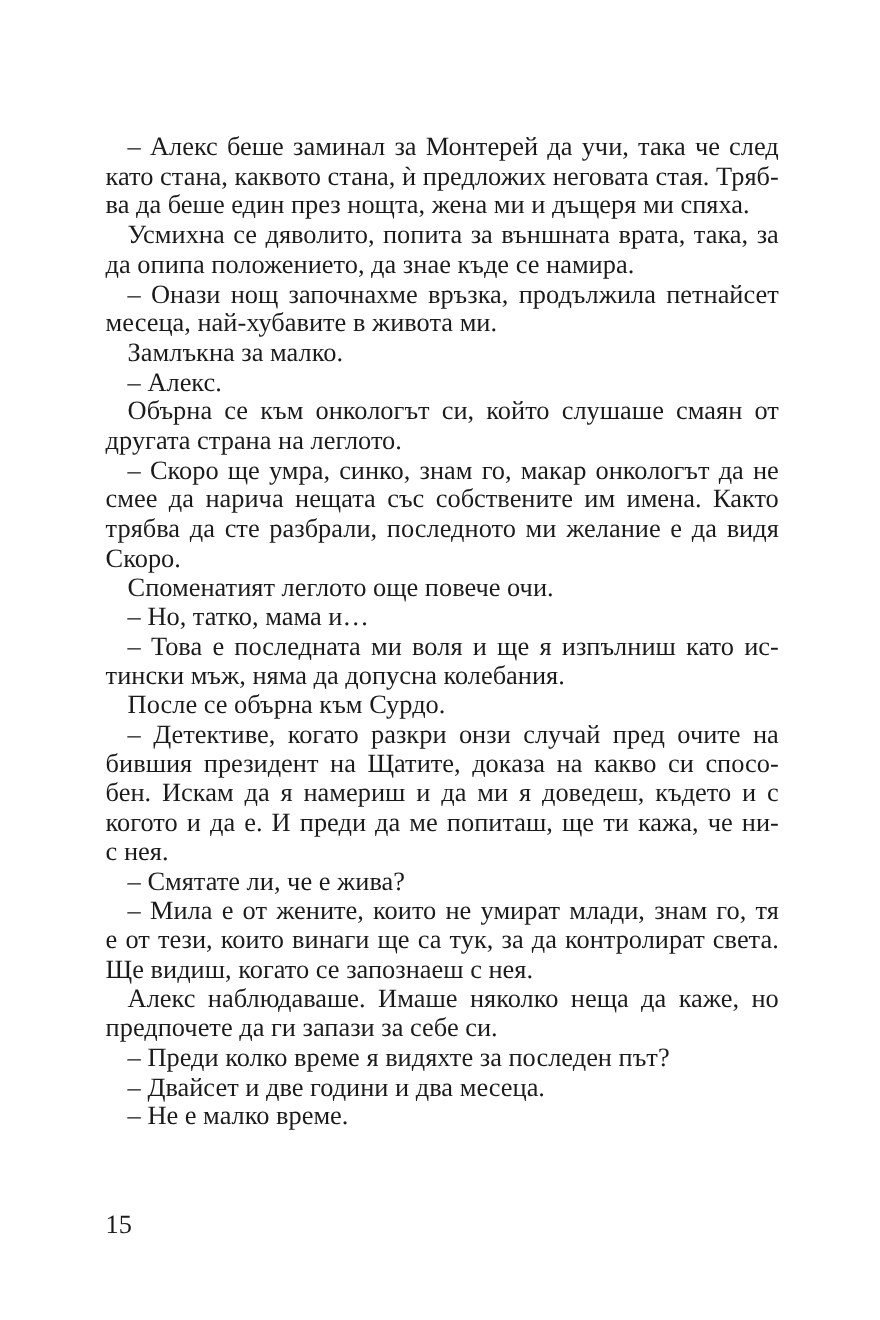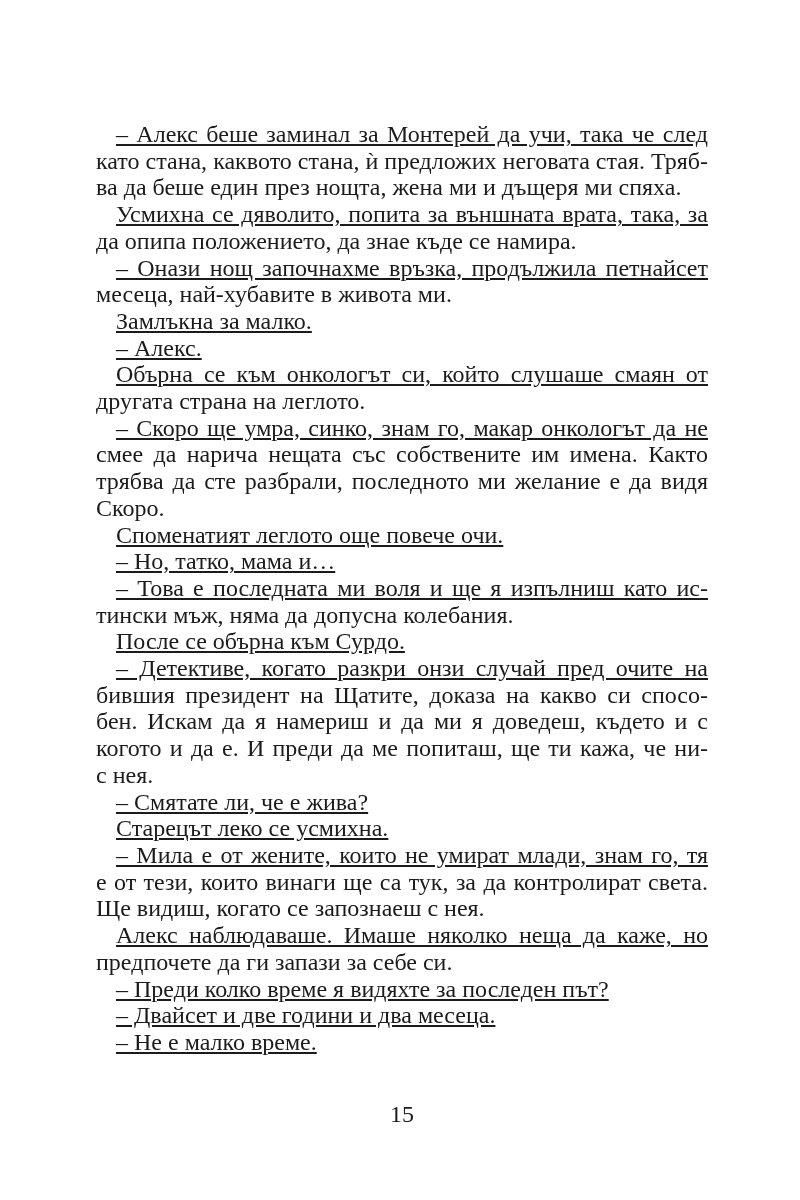--- a/index.html
+++ b/index.html
@@ -35,28 +35,27 @@
   }
   
   .ln.j {
     text-align: justify;
     text-align-last: justify;
     text-justify: inter-word;
   }
   
   .ln.first {
     text-indent: 20px;
-    text-decoration: underline;
   }
   .page-number {
     position: absolute;
     left: 96px;
     top: 1102px;
     width: 612px;
-    text-align: center;
+    text-align: left;
     font-size: 24px;
     line-height: 1;
   }
 </style>
 </head>
 <body>
 
 <div class="page">
 
   <div class="text-block">
@@ -119,23 +118,20 @@
       <span class="ln j">бившия президент на Щатите, доказа на какво си спосо-</span>
       <span class="ln j">бен. Искам да я намериш и да ми я доведеш, където и с</span>
       <span class="ln j">когото и да е. И преди да ме попиташ, ще ти кажа, че ни-</span>
       <span class="ln">с нея.</span>
     </p>
 
     <p class="para">
       <span class="ln first">– Смятате ли, че е жива?</span>
     </p>
 
-    <p class="para">
-      <span class="ln first">Старецът леко се усмихна.</span>
-    </p>
 
     <p class="para">
       <span class="ln first j">– Мила е от жените, които не умират млади, знам го, тя</span>
       <span class="ln j">е от тези, които винаги ще са тук, за да контролират света.</span>
       <span class="ln">Ще видиш, когато се запознаеш с нея.</span>
     </p>
 
     <p class="para">
       <span class="ln first j">Алекс наблюдаваше. Имаше няколко неща да каже, но</span>
       <span class="ln">предпочете да ги запази за себе си.</span>

